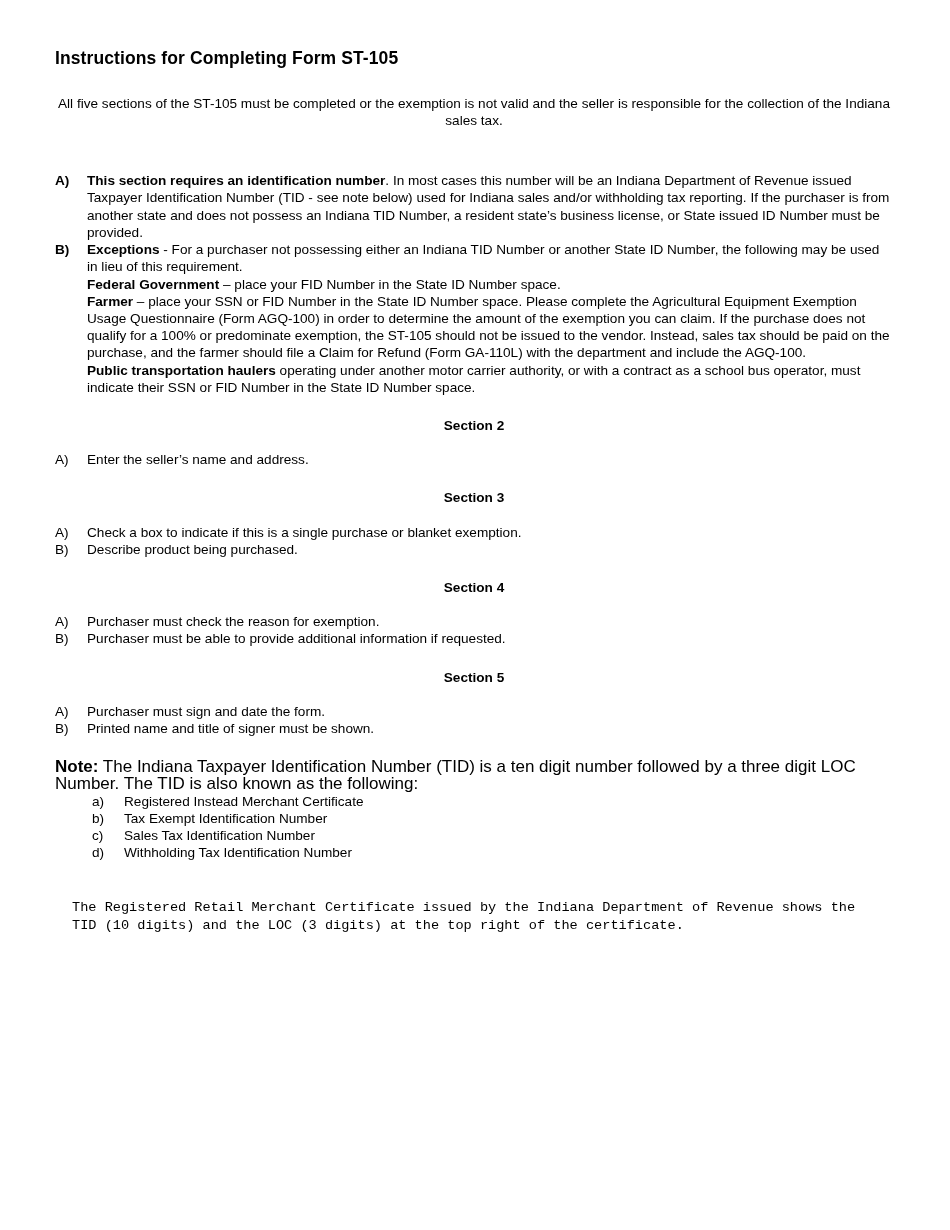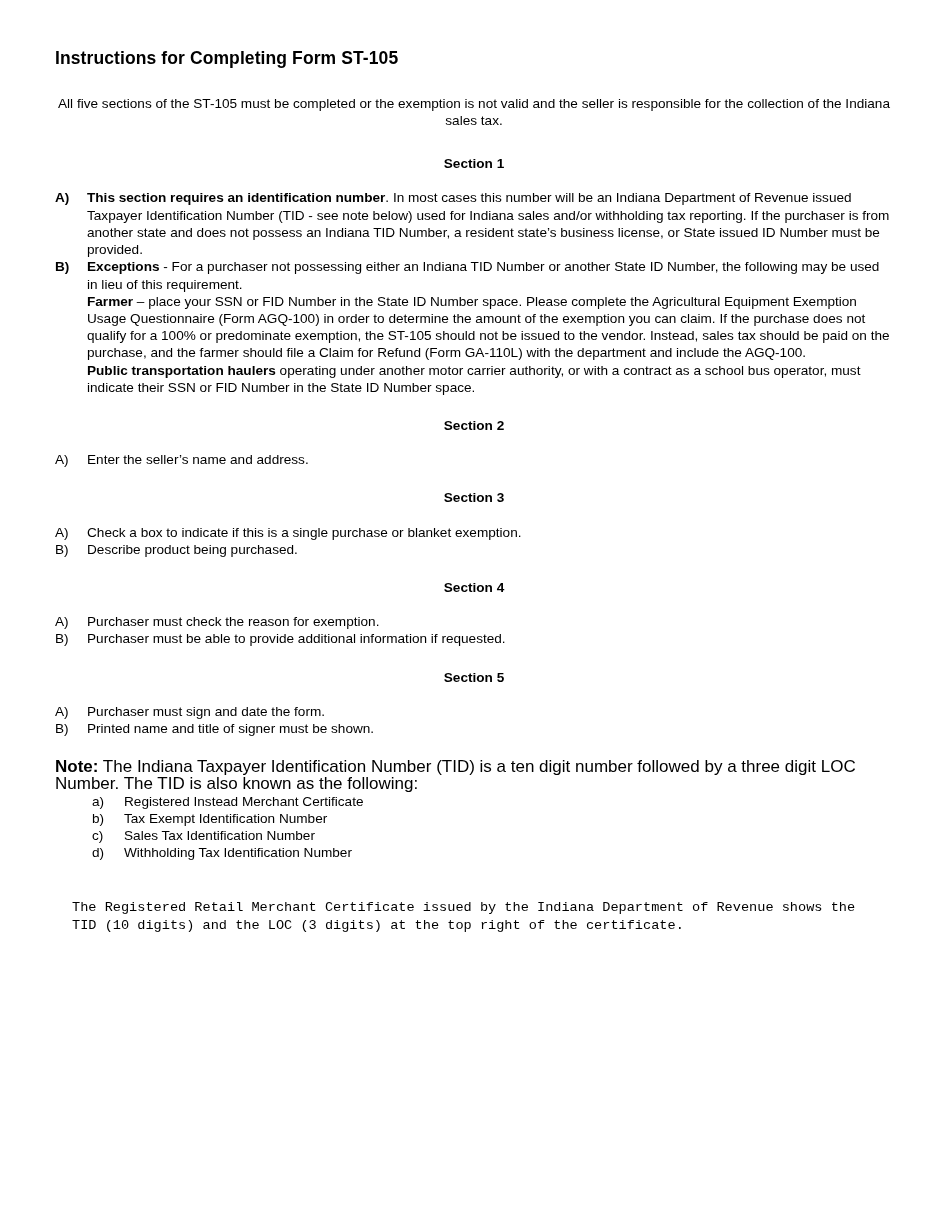--- a/index.html
+++ b/index.html
@@ -124,32 +124,32 @@
 <body>
 
 <div class="page">
   <div class="content">
 
     <h1 class="doc-title">Instructions for Completing Form ST-105</h1>
 
     <p class="intro">All five sections of the ST-105 must be completed or the exemption is not valid and the seller is responsible for the collection of the Indiana sales tax.</p>
 
     <div class="sp-1"></div>
-    <div class="section-head">Section 1</div>
     <div class="sp-2"></div>
 
     <ul class="lettered bold-markers">
       <li>
         <span class="marker">A)</span>
         <span class="body"><b>This section requires an identification number</b><span>. In most cases this number will be an Indiana Department of Revenue issued Taxpayer Identification Number (TID - see note below) used for Indiana sales and/or withholding tax reporting. If the purchaser is from another state and does not possess an Indiana TID Number, a resident state’s business license, or State issued ID Number must be provided.</span></span>
       </li>
       <li>
         <span class="marker">B)</span>
         <span class="body">
           <span><b>Exceptions</b><span> - For a purchaser not possessing either an Indiana TID Number or another State ID Number, the following may be used in lieu of this requirement.</span></span>
+          <div class="sub-line"><b>Federal Government</b><span> – place your FID Number in the State ID Number space.</span></div>
           <div class="sub-line"><b>Farmer</b><span> – place your SSN or FID Number in the State ID Number space. Please complete the Agricultural Equipment Exemption Usage Questionnaire (Form AGQ-100) in order to determine the amount of the exemption you can claim. If the purchase does not qualify for a 100% or predominate exemption, the ST-105 should not be issued to the vendor. Instead, sales tax should be paid on the purchase, and the farmer should file a Claim for Refund (Form GA-110L) with the department and include the AGQ-100.</span></div>
           <div class="sub-line"><b>Public transportation haulers</b><span> operating under another motor carrier authority, or with a contract as a school bus operator, must indicate their SSN or FID Number in the State ID Number space.</span></div>
         </span>
       </li>
     </ul>
 
     <div class="sp-3"></div>
     <div class="section-head">Section 2</div>
     <div class="sp-2"></div>
 

